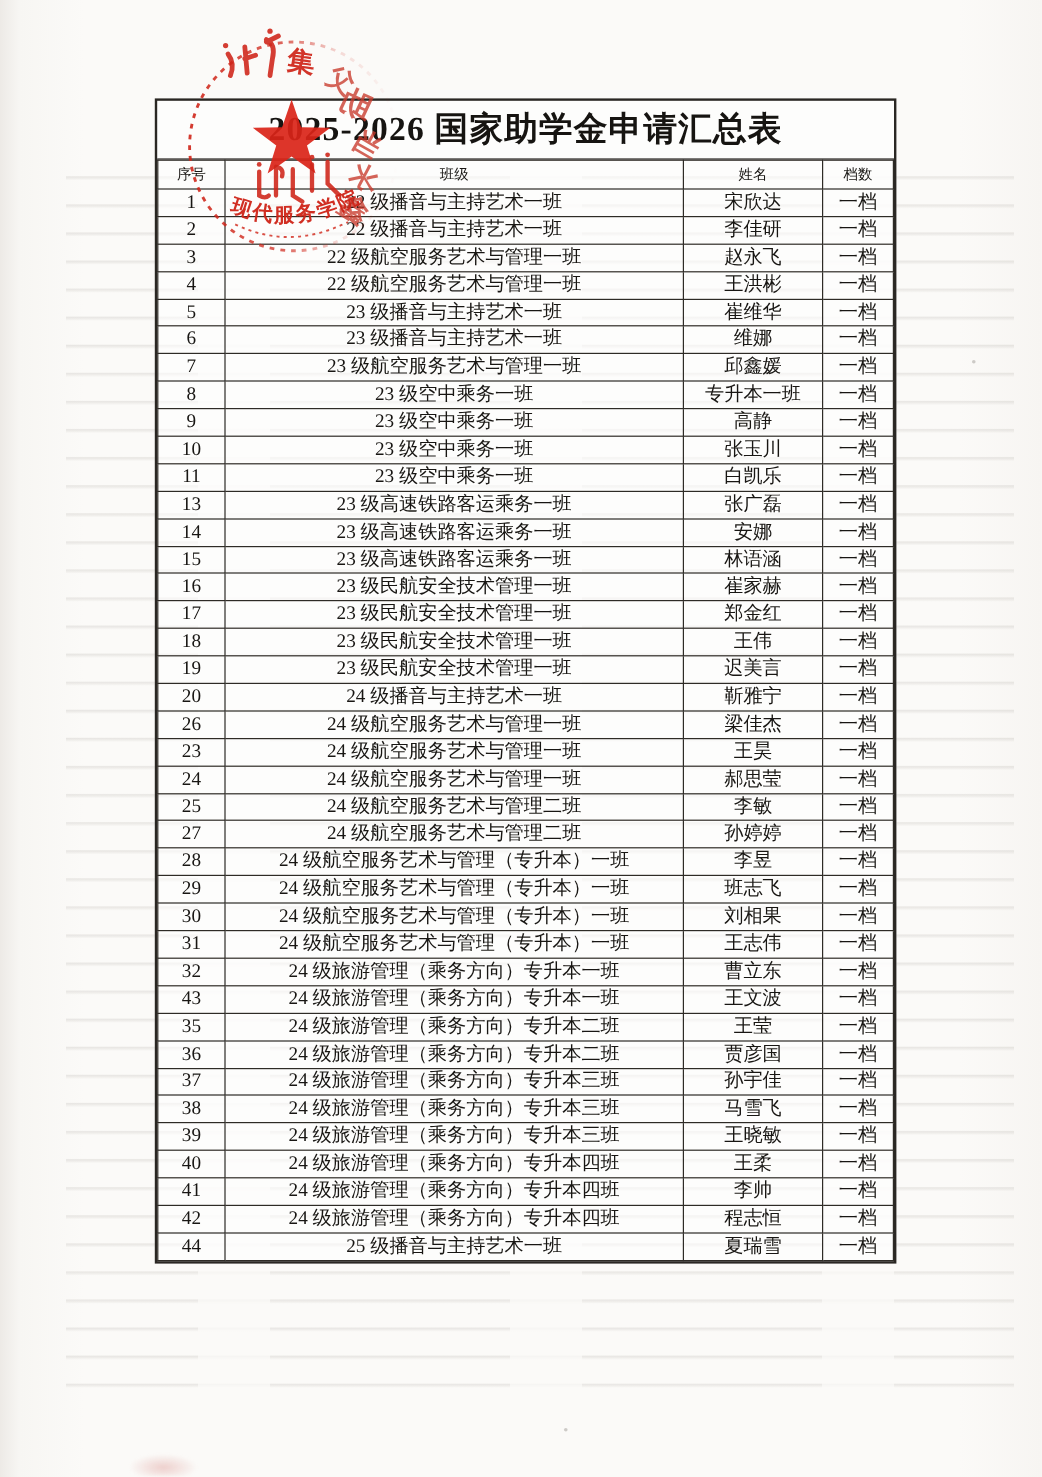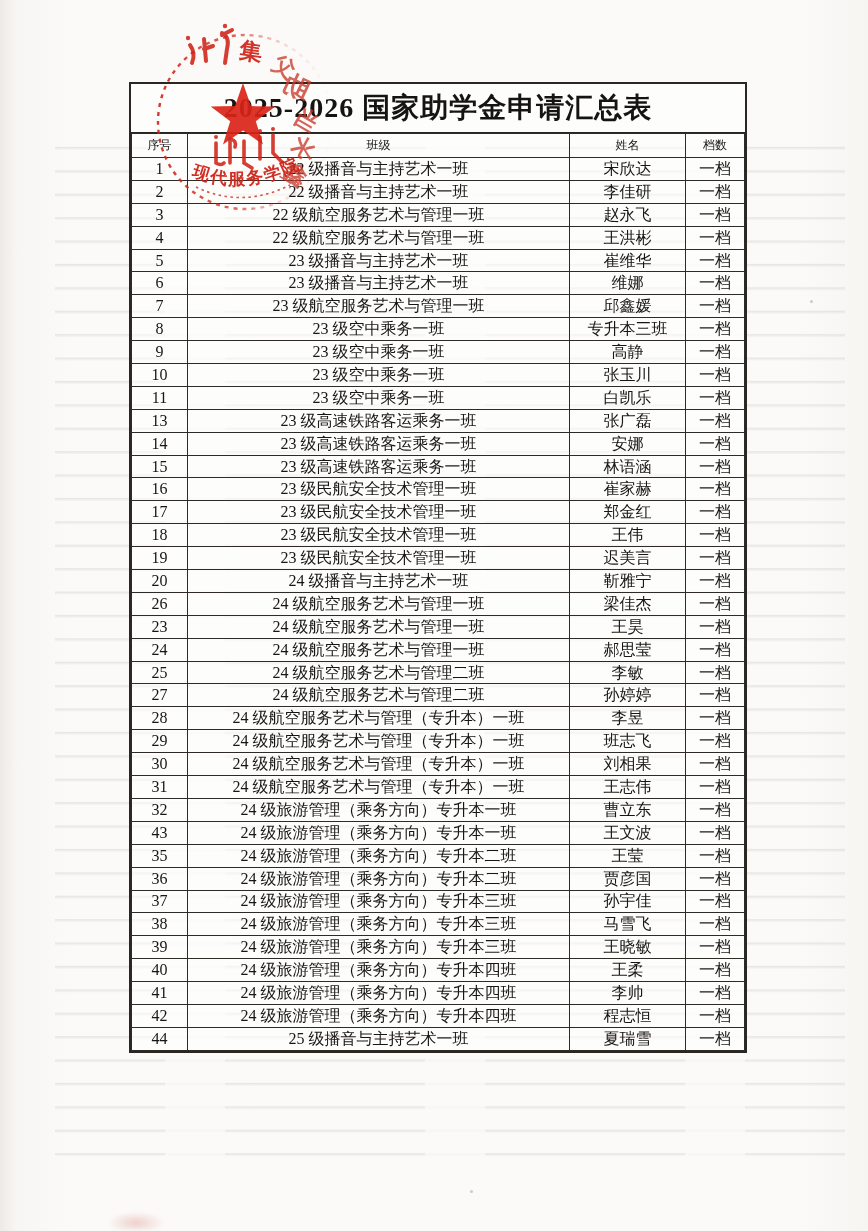--- a/index.html
+++ b/index.html
@@ -113,21 +113,21 @@
           </tr>
           <tr>
             <td class="c-no">7</td>
             <td class="c-class">23 级航空服务艺术与管理一班</td>
             <td class="c-name">邱鑫媛</td>
             <td class="c-tier">一档</td>
           </tr>
           <tr>
             <td class="c-no">8</td>
             <td class="c-class">23 级空中乘务一班</td>
-            <td class="c-name">专升本三班</td>
+            <td class="c-name">专升本一班</td>
             <td class="c-tier">一档</td>
           </tr>
           <tr>
             <td class="c-no">9</td>
             <td class="c-class">23 级空中乘务一班</td>
             <td class="c-name">高静</td>
             <td class="c-tier">一档</td>
           </tr>
           <tr>
             <td class="c-no">10</td>

